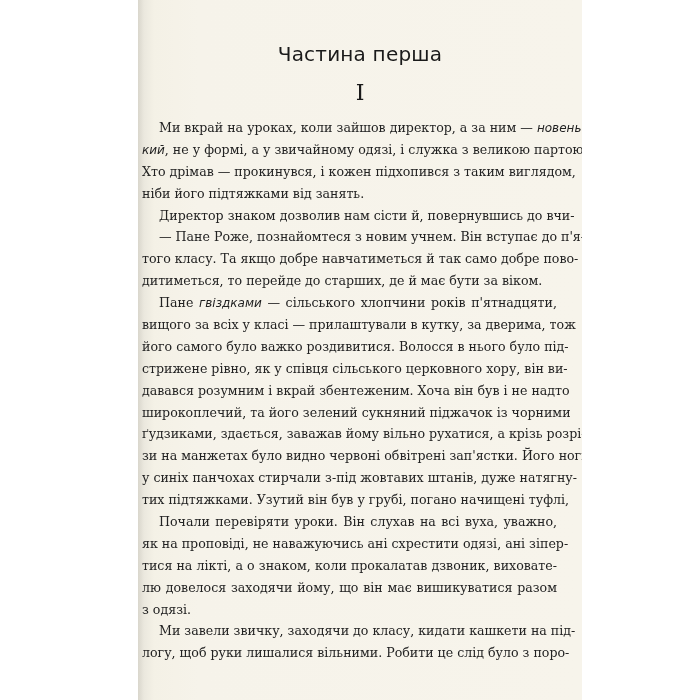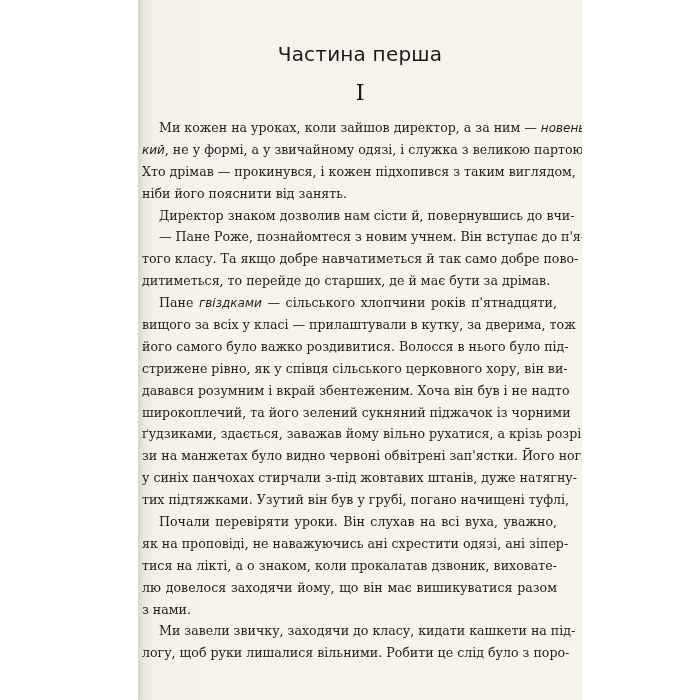--- a/index.html
+++ b/index.html
@@ -72,40 +72,40 @@
       color: #222;
     }
   </style>
 </head>
 <body>
 
 <div class="page">
   <div class="chapter-title">Частина перша</div>
   <div class="section-numeral">I</div>
   <div class="body-text" id="body-text">
-      <span class="line indent"><span>Ми кожен на уроках, коли зайшов директор, а за ним — </span><em>новень-</em></span>
+      <span class="line indent"><span>Ми вкрай на уроках, коли зайшов директор, а за ним — </span><em>новень-</em></span>
       <span class="line"><em>кий</em><span>, не у формі, а у звичайному одязі, і служка з великою партою.</span></span>
       <span class="line"><span>Хто дрімав — прокинувся, і кожен підхопився з таким виглядом,</span></span>
-      <span class="line last"><span>ніби його пояснити від занять.</span></span>
+      <span class="line last"><span>ніби його підтяжками від занять.</span></span>
       <span class="line indent"><span>Директор знаком дозволив нам сісти й, повернувшись до вчи-</span></span>
       <span class="line indent"><span>— Пане Роже, познайомтеся з новим учнем. Він вступає до п'я-</span></span>
       <span class="line"><span>того класу. Та якщо добре навчатиметься й так само добре пово-</span></span>
-      <span class="line last"><span>дитиметься, то перейде до старших, де й має бути за дрімав.</span></span>
+      <span class="line last"><span>дитиметься, то перейде до старших, де й має бути за віком.</span></span>
       <span class="line indent"><span>Пане </span><em>гвіздками</em><span> — сільського хлопчини років п'ятнадцяти,</span></span>
       <span class="line"><span>вищого за всіх у класі — прилаштували в кутку, за дверима, тож</span></span>
       <span class="line"><span>його самого було важко роздивитися. Волосся в нього було під-</span></span>
       <span class="line"><span>стрижене рівно, як у співця сільського церковного хору, він ви-</span></span>
       <span class="line"><span>давався розумним і вкрай збентеженим. Хоча він був і не надто</span></span>
       <span class="line"><span>широкоплечий, та його зелений сукняний піджачок із чорними</span></span>
       <span class="line"><span>ґудзиками, здається, заважав йому вільно рухатися, а крізь розрі-</span></span>
       <span class="line"><span>зи на манжетах було видно червоні обвітрені зап'ястки. Його ноги</span></span>
       <span class="line"><span>у синіх панчохах стирчали з-під жовтавих штанів, дуже натягну-</span></span>
       <span class="line"><span>тих підтяжками. Узутий він був у грубі, погано начищені туфлі,</span></span>
       <span class="line indent"><span>Почали перевіряти уроки. Він слухав на всі вуха, уважно,</span></span>
       <span class="line"><span>як на проповіді, не наважуючись ані схрестити одязі, ані зіпер-</span></span>
       <span class="line"><span>тися на лікті, а о знаком, коли прокалатав дзвоник, виховате-</span></span>
       <span class="line"><span>лю довелося заходячи йому, що він має вишикуватися разом</span></span>
-      <span class="line last"><span>з нами.</span></span>
+      <span class="line last"><span>з одязі.</span></span>
       <span class="line indent"><span>Ми завели звичку, заходячи до класу, кидати кашкети на під-</span></span>
       <span class="line"><span>логу, щоб руки лишалися вільними. Робити це слід було з поро-</span></span>
     </div>
   <div class="page-number">13</div>
 </div>
 
 </body></html>

